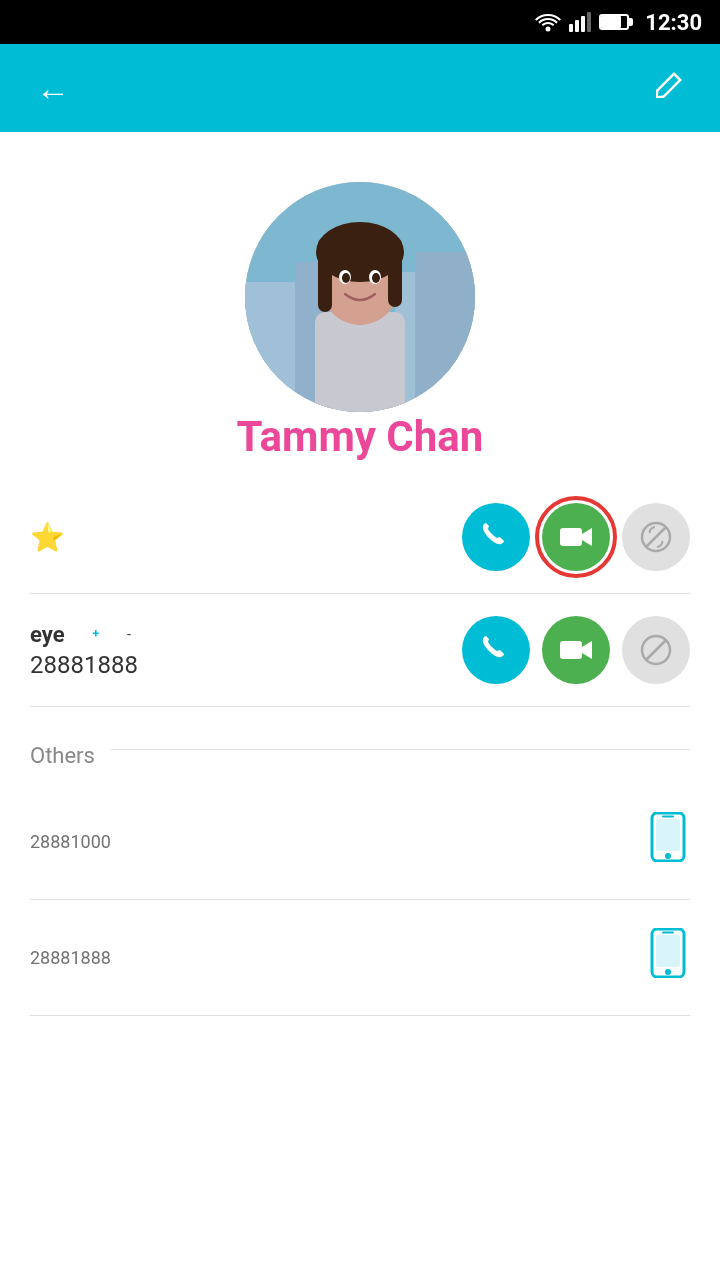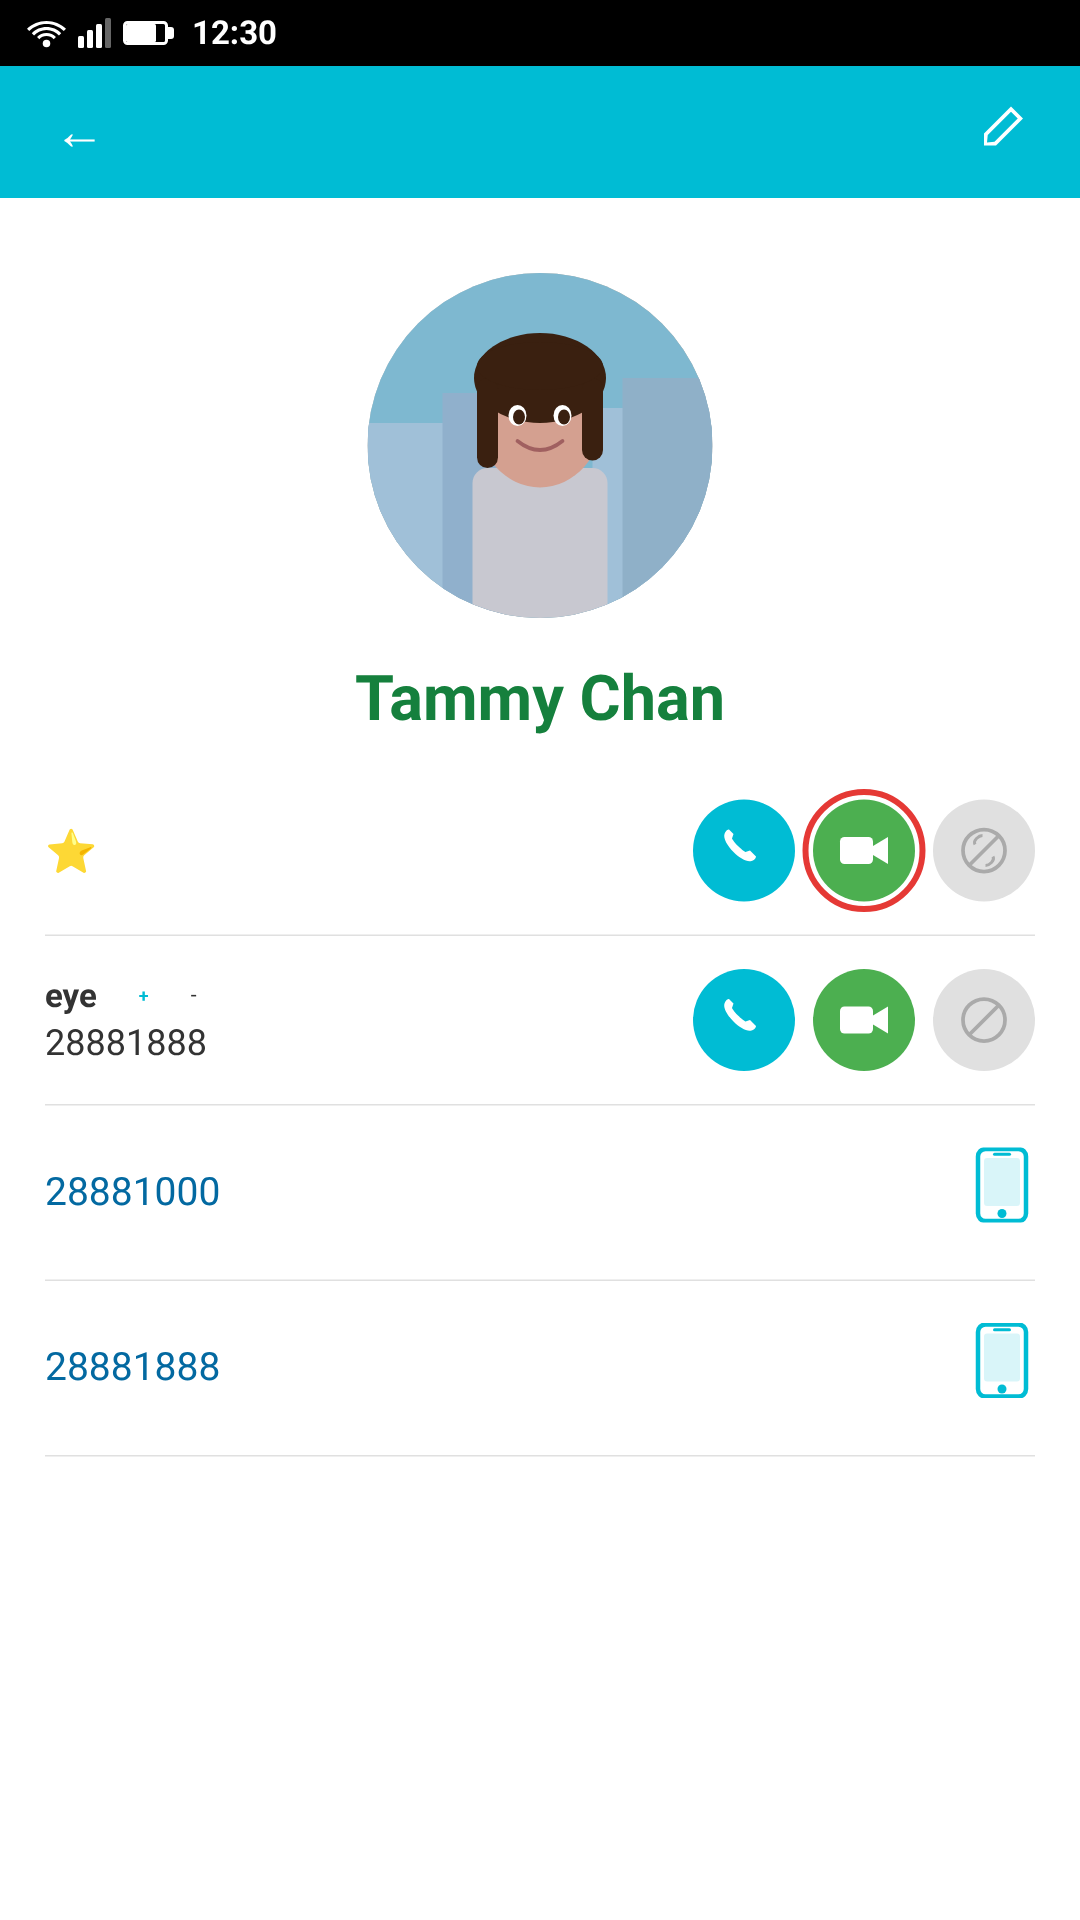--- a/index.html
+++ b/index.html
@@ -11,21 +11,21 @@
       overflow: hidden;
       position: relative;
     }
 
     
     .status-bar {
       background: #000;
       height: 44px;
       display: flex;
       align-items: center;
-      justify-content: flex-start;
+      justify-content: flex-end;
       padding: 0 18px;
       gap: 8px;
     }
     .status-icons {
       display: flex;
       align-items: center;
       gap: 8px;
     }
     .status-time {
       color: #fff;
@@ -110,24 +110,23 @@
     .avatar-placeholder {
       width: 100%;
       height: 100%;
       background: linear-gradient(135deg, #b0d0e8 0%, #d4b8a0 40%, #8ca0b0 100%);
       position: relative;
       display: flex;
       align-items: center;
       justify-content: center;
     }
     .contact-name {
-      margin-top: 30px;
       font-size: 42px;
       font-weight: bold;
-      color: #15803d;
+      color: #ec4899;
     }
 
     
     .contact-rows {
       padding: 0 30px;
     }
     .contact-row {
       display: flex;
       align-items: center;
       padding: 22px 0;
@@ -212,22 +211,22 @@
       border-top: 1px solid #e0e0e0;
     }
     .other-row {
       display: flex;
       align-items: center;
       justify-content: space-between;
       padding: 28px 0;
       border-bottom: 1px solid #e0e0e0;
     }
     .other-number {
-      font-size: 26px;
-      color: #0369a1;
+      font-size: 18px;
+      color: #737373;
     }
     .mobile-icon {
       color: #00BCD4;
       font-size: 38px;
     }
   </style>
 </head>
 <body>
 
 <div class="status-bar">
@@ -357,20 +356,24 @@
           <circle cx="18" cy="18" r="14" fill="none" stroke="#aaa" stroke-width="2.5"></circle>
           <line x1="8" y1="28" x2="28" y2="8" stroke="#aaa" stroke-width="2.5"></line>
         </svg>
       </button>
     </div>
   </div>
 
 </div>
 
 <div class="others-section">
+  <div style="display:flex; align-items:center; padding: 16px 0 8px;">
+    <span class="others-label">Others</span>
+    <hr class="others-divider" style="flex:1; margin-left:16px;">
+  </div>
 
   <div class="other-row">
     <span class="other-number">28881000</span>
     <span class="mobile-icon">
       <svg width="44" height="50" viewBox="0 0 44 50" fill="#00BCD4">
         <rect x="6" y="1" width="32" height="48" rx="5" fill="none" stroke="#00BCD4" stroke-width="3"></rect>
         <rect x="10" y="7" width="24" height="32" rx="2" fill="#00BCD4" opacity="0.15"></rect>
         <circle cx="22" cy="44" r="3" fill="#00BCD4"></circle>
         <rect x="16" y="3.5" width="12" height="2" rx="1" fill="#00BCD4"></rect>
       </svg>

